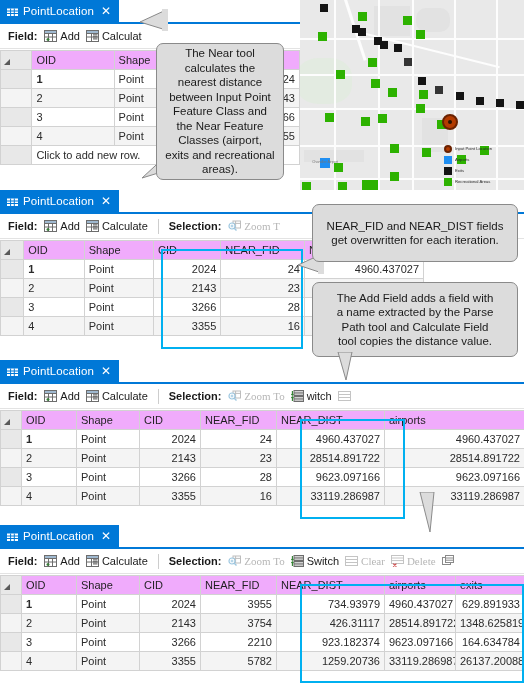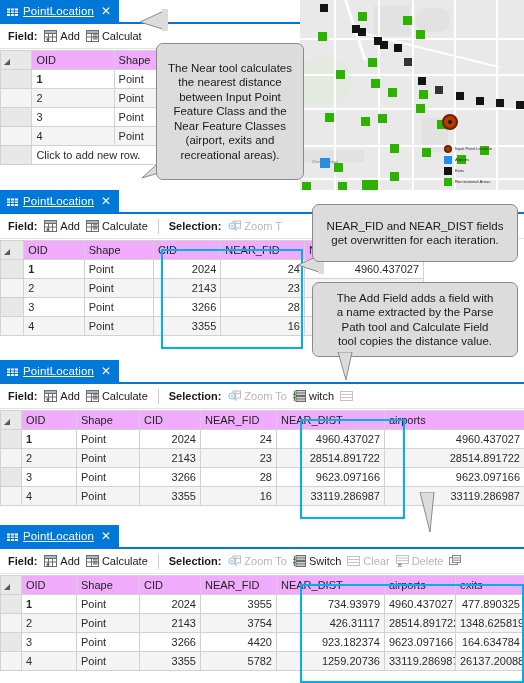--- a/index.html
+++ b/index.html
@@ -64,33 +64,33 @@
   .tab {
     display: inline-flex; align-items: center; gap: 5px;
     height: 22px; padding: 0 8px 0 7px;
     background: #0078d7; color: #ffffff;
     font-size: 11.5px; box-sizing: border-box;
   }
   .grid-icon {
     width: 11px; height: 10px; display:block;
     box-sizing: border-box;
   }
-  .tab-title { letter-spacing: .1px; text-decoration: underline; }
+  .tab-title { letter-spacing: .1px; }
   .tab-close { font-size: 12px; line-height: 1; margin-left: 2px; font-weight: 400; }
 
   .toolbar {
     height: 24px; display: flex; align-items: center;
     padding-left: 8px; gap: 6px;
     background: #ffffff;
     border-bottom: 1px solid #e3e3e3;
     white-space: nowrap; overflow: hidden;
   }
   .tb-label { font-weight: bold; font-size: 11px; color:#1a1a1a; margin-right:1px; }
   .tb-item { display:inline-flex; align-items:center; gap:3px; font-size:11px; color:#1a1a1a; }
-  .tb-item.disabled { color: #b6b6b6; }
+  .tb-item.disabled { color: #b6b6b6; font-family: Liberation Serif, serif; }
   .tb-sep { width:1px; height:15px; background:#cdcdcd; margin:0 4px; }
   .ic { width:13px; height:12px; display:block; flex:none; }
 
   
   table.g { border-collapse: collapse; table-layout: fixed; background:#fff; }
   table.g th, table.g td {
     border: 1px solid #d2d2d2;
     height: 19px; padding: 0 4px;
     font-size: 11px; font-weight: normal;
     color:#2b2b2b; overflow:hidden; white-space:nowrap;
@@ -756,40 +756,40 @@
         <th>recareas</th>
       </tr>
       <tr class="r1">
         <td class="sel-handle"></td>
         <td class="oid">1</td>
         <td>Point</td>
         <td class="num">2024</td>
         <td class="num">3955</td>
         <td class="num">734.93979</td>
         <td class="num">4960.437027</td>
-        <td class="num">477.890325</td>
+        <td class="num">629.891933</td>
         <td class="num">734.93979</td>
       </tr>
       <tr class="alt">
         <td class="sel-handle"></td>
         <td class="oid">2</td>
         <td>Point</td>
         <td class="num">2143</td>
         <td class="num">3754</td>
         <td class="num">426.31117</td>
         <td class="num">28514.891722</td>
         <td class="num">1348.625819</td>
         <td class="num">426.31117</td>
       </tr>
       <tr>
         <td class="sel-handle"></td>
         <td class="oid">3</td>
         <td>Point</td>
         <td class="num">3266</td>
-        <td class="num">4420</td>
+        <td class="num">2210</td>
         <td class="num">923.182374</td>
         <td class="num">9623.097166</td>
         <td class="num">164.634784</td>
         <td class="num">923.182374</td>
       </tr>
       <tr class="alt">
         <td class="sel-handle"></td>
         <td class="oid">4</td>
         <td>Point</td>
         <td class="num">3355</td>
@@ -810,21 +810,21 @@
         <rect x="24" y="1" width="6" height="22" fill="#dcdcdc"></rect>
       </svg>
   </div>
 
   <div class="tail" style="left:140px; top:150px; width:30px; height:32px;">
     <svg width="30" height="32" viewBox="0 0 30 32">
         <polygon points="28,4 2,28 28,20" fill="#dcdcdc" stroke="#8a8a8a" stroke-width="1"></polygon>
         <rect x="24" y="3" width="6" height="19" fill="#dcdcdc"></rect>
       </svg>
   </div>
-  <div class="callout" style="left:156px; top:43px; width:148px; height:137px; padding:5px 8px;">
+  <div class="callout" style="left:156px; top:43px; width:128px; height:137px; padding:5px 8px;">
     <span>The Near tool calculates the nearest distance between Input Point Feature Class and the Near Feature Classes (airport, exits and recreational areas).</span>
   </div>
 
   <div class="tail" style="left:296px; top:252px; width:28px; height:28px;">
     <svg width="28" height="28" viewBox="0 0 28 28">
         <polygon points="26,2 2,13 26,21" fill="#dcdcdc" stroke="#8a8a8a" stroke-width="1"></polygon>
         <rect x="22" y="1" width="6" height="21" fill="#dcdcdc"></rect>
       </svg>
   </div>
   <div class="callout" style="left:312px; top:204px; width:206px; height:58px; padding:4px 8px;">

